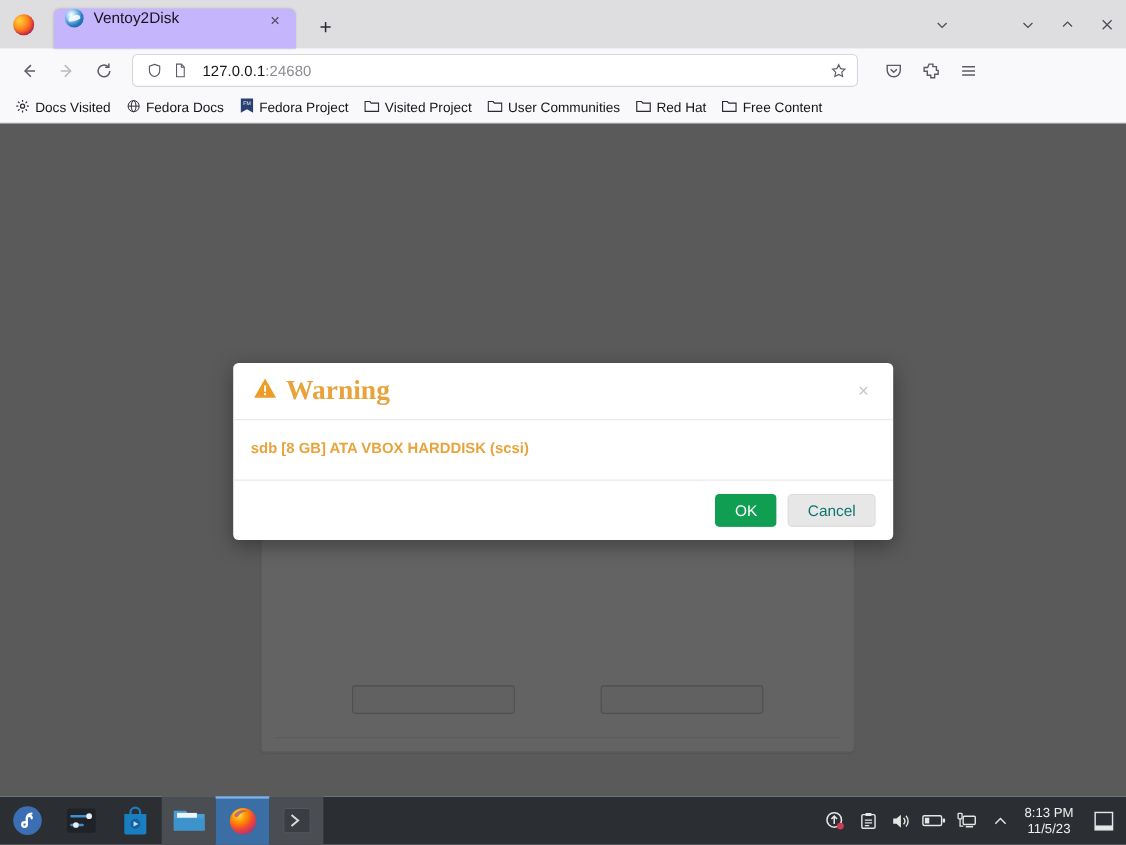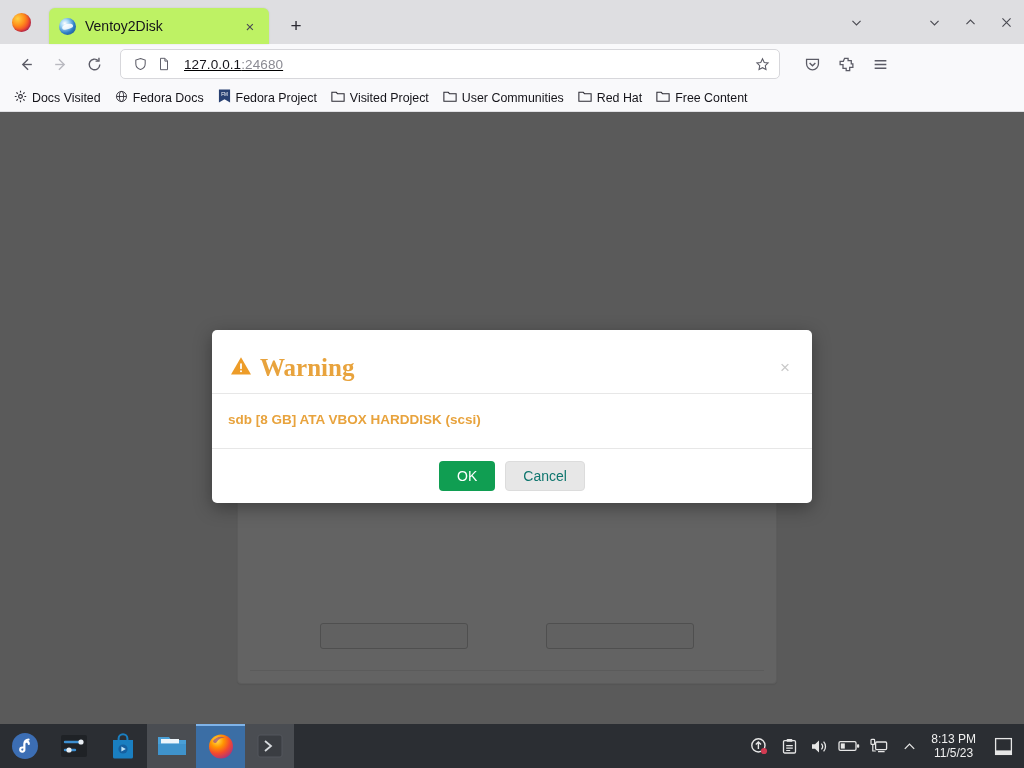--- a/index.html
+++ b/index.html
@@ -27,23 +27,23 @@
   }
   .ff-logo .ball {
     width: 19px; height: 19px; border-radius: 50%;
     background: radial-gradient(circle at 30% 30%, #ffd141 0%, #ff8d1b 38%, #f1472e 65%, #b5297f 100%);
     box-shadow: inset -1px -1px 2px rgba(120,20,80,.5);
   }
   .tab {
     position: relative;
     height: 36px; width: 220px;
     margin-left: 11px;
-    background: #bef264;
+    background: #c4b5fd;
     border-radius: 6px 6px 0 0;
-    display: flex; align-items: center;
+    display: flex; align-items: flex-start;
     padding: 0 8px 0 10px;
     box-shadow: 0 0 2px rgba(0,0,0,.12);
   }
   .tab-fav {
     width: 17px; height: 17px; border-radius: 50%;
     background: radial-gradient(circle at 34% 32%, #ffffff 0%, #9fd4f5 26%, #2b7cc4 60%, #18456f 100%);
     flex: 0 0 auto;
     position: relative;
   }
   .tab-fav::after{
@@ -88,21 +88,20 @@
   .navbtn.dim { color:#b9b9c0; }
   .urlbar {
     flex: 1 1 auto;
     height: 30px; margin: 0 8px;
     background:#ffffff;
     border:1px solid #d7d7db;
     border-radius: 5px;
     display:flex; align-items:center;
     padding: 0 9px;
     max-width: 660px;
-    text-decoration: underline;
   }
   .urlbar .shield, .urlbar .page {
     display:flex;align-items:center;justify-content:center;
     width:20px;height:20px;color:#5b5b66;margin-right:4px;
   }
   .urltext { font-size:13.5px; color:#15141a; margin-left:6px; letter-spacing:.1px;}
   .urltext .port { color:#8b8b93; }
   .star { margin-left:auto; color:#5b5b66; display:flex;align-items:center; }
   .navright { display:flex; align-items:center; gap:2px; margin-left:6px;}
 
@@ -184,39 +183,38 @@
     left:212px; top:218px; width:600px;
     background:#ffffff;
     border-radius:5px;
     box-shadow:0 5px 18px rgba(0,0,0,.35);
     overflow:hidden;
   }
   .modal-head {
     height:52px; padding:0 18px;
     display:flex; align-items:center;
     border-bottom:1px solid #e7e7e7;
-    margin-top:12px;
   }
   .warn-tri { flex:0 0 auto; margin-right:8px; }
   .modal-title {
     font-family:"Liberation Serif", serif;
     font-size:25px; font-weight:bold; color:#e8a33d;
     line-height:1;
   }
   .modal-x {
     margin-left:auto; color:#c9c9c9; font-size:17px; line-height:1;
     width:18px;height:18px;display:flex;align-items:center;justify-content:center;
   }
   .modal-body { padding:16px 16px 18px 16px; }
   .modal-body p {
     color:#e8a33d; font-size:13.5px; font-weight:bold; line-height:20px;
   }
   .modal-foot {
     border-top:1px solid #e7e7e7;
-    padding:12px 16px; display:flex; justify-content:center; gap:10px;
+    padding:12px 16px; display:flex; justify-content:flex-end; gap:10px;
   }
   .btn { height:30px; padding:0 17px; border-radius:4px; font-size:14px; border:1px solid transparent;
          display:flex; align-items:center; justify-content:center; }
   .btn-ok { background:#109e52; color:#ffffff; }
   .btn-cancel { background:#e7e7e7; color:#0f766e; border-color:#dcdcdc; }
 
   
   #taskbar {
     position:absolute; left:0; top:724px; width:1024px; height:44px;
     background:#2b2e33;

